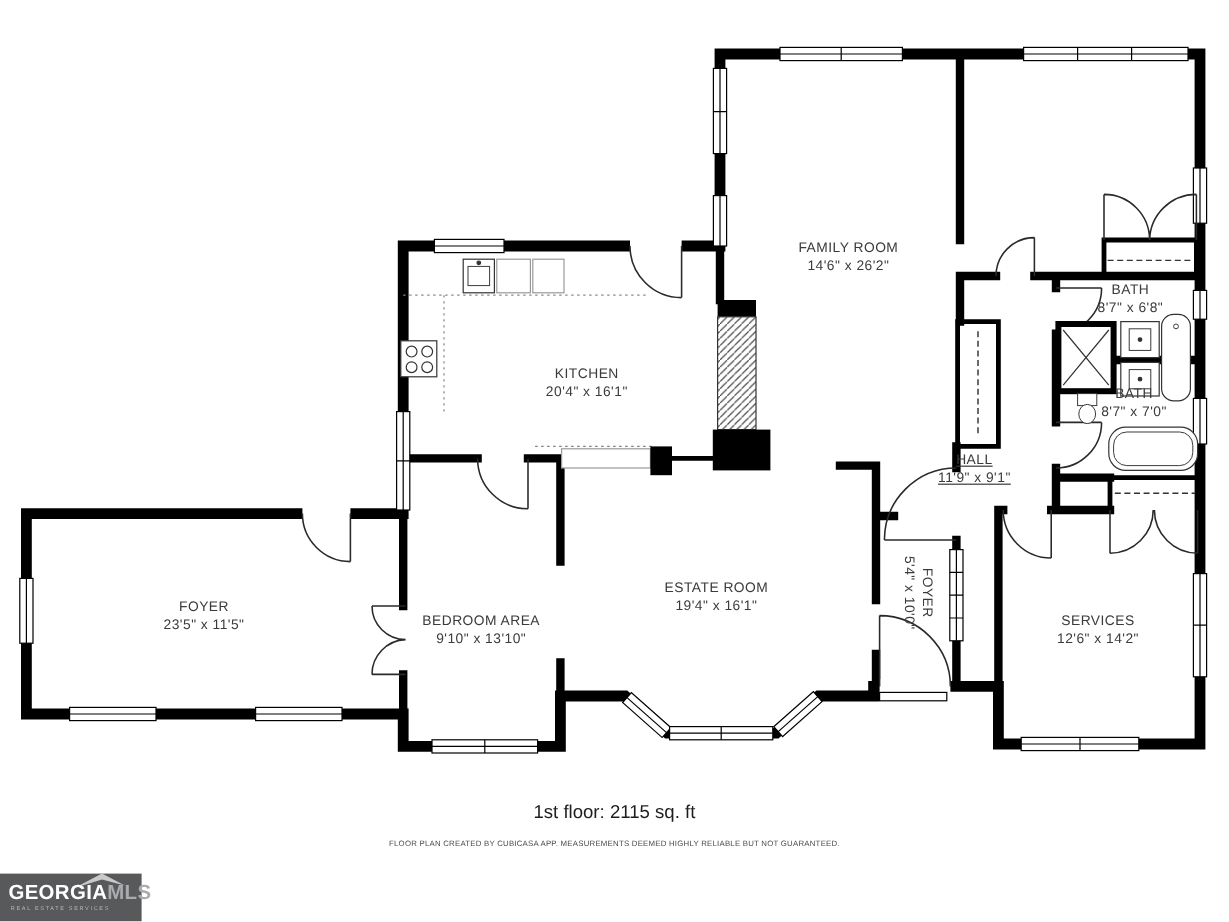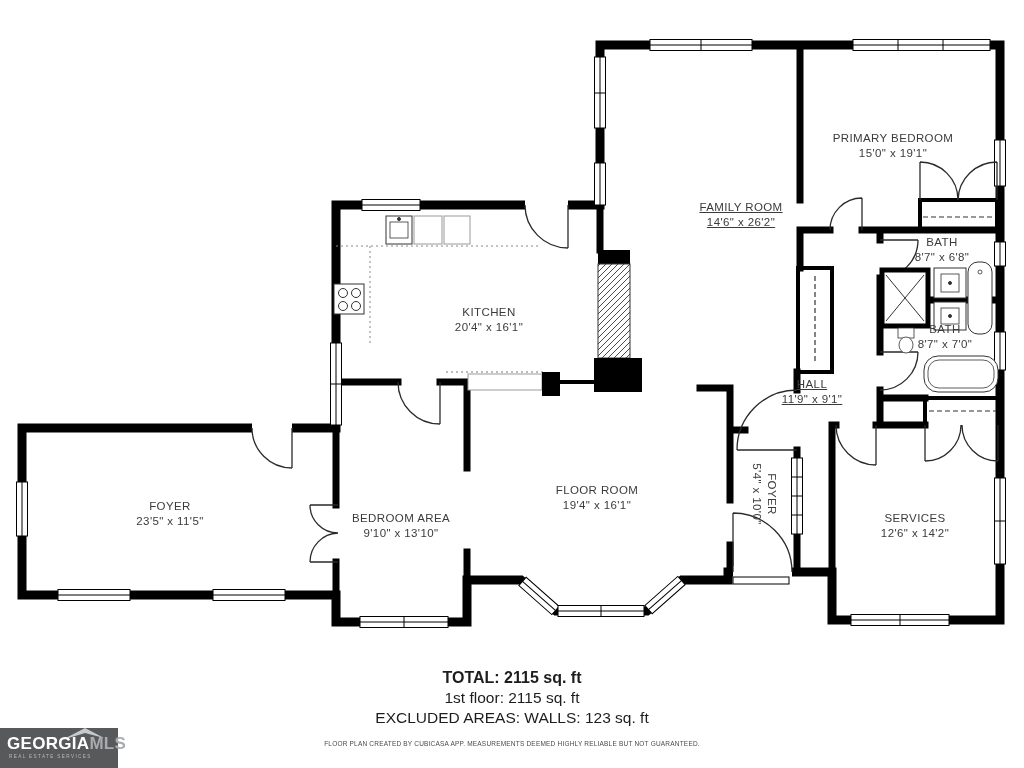--- a/index.html
+++ b/index.html
@@ -170,27 +170,23 @@
         <ellipse cx="906" cy="345" rx="7" ry="8" stroke-width="0.8"></ellipse>
       </g>
       <g>
         <rect x="924" y="356" width="74" height="36" rx="14" stroke-width="1"></rect>
         <rect x="928" y="360" width="66" height="28" rx="11" stroke-width="0.8"></rect>
       </g>
       <path d="M 923,217 H 994 M 815,276 V 364 M 929,411 H 996" stroke="#333" stroke-width="1.2" stroke-dasharray="5,3" fill="none"></path>
     </g>
   </svg>
 
-  <div class="room-label" style="left:741px;top:215px;text-decoration:underline;">
+  <div class="room-label" style="left:707px;top:215px;">
     <div>FAMILY ROOM</div>
       <div>14'6" x 26'2"</div>
-  </div>
-  <div class="room-label" style="left:893px;top:146px;">
-    <div>PRIMARY BEDROOM</div>
-      <div>15'0" x 19'1"</div>
   </div>
   <div class="room-label" style="left:942px;top:250px;">
     <div>BATH</div>
       <div>8'7" x 6'8"</div>
   </div>
   <div class="room-label" style="left:945px;top:337px;">
     <div>BATH</div>
       <div>8'7" x 7'0"</div>
   </div>
   <div class="room-label" style="left:812px;top:392px;text-decoration:underline;">
@@ -203,36 +199,34 @@
   </div>
   <div class="room-label" style="left:170px;top:514px;">
     <div>FOYER</div>
       <div>23'5" x 11'5"</div>
   </div>
   <div class="room-label" style="left:401px;top:526px;">
     <div>BEDROOM AREA</div>
       <div>9'10" x 13'10"</div>
   </div>
   <div class="room-label" style="left:597px;top:498px;">
-    <div>FLOOR ROOM</div>
+    <div>ESTATE ROOM</div>
       <div>19'4" x 16'1"</div>
   </div>
   <div class="room-label rot" style="left:764px;top:494px;">
     <div>FOYER</div>
       <div>5'4" x 10'0"</div>
   </div>
   <div class="room-label" style="left:915px;top:526px;">
     <div>SERVICES</div>
       <div>12'6" x 14'2"</div>
   </div>
 
   <div id="summary">
-    <div class="l1">TOTAL: 2115 sq. ft</div>
     <div class="l2">1st floor: 2115 sq. ft</div>
-    <div class="l3">EXCLUDED AREAS: WALLS: 123 sq. ft</div>
     <div class="disc">FLOOR PLAN CREATED BY CUBICASA APP. MEASUREMENTS DEEMED HIGHLY RELIABLE BUT NOT GUARANTEED.</div>
   </div>
 
   <div id="logo">
     <svg width="44" height="12" viewBox="0 0 44 12">
       <path d="M0,12 L23,0 L42,10 L23,5 Z" fill="#c8c9cb"></path>
     </svg>
     <div class="row">
       <span class="georgia">GEORGIA</span><span class="mls">MLS</span>
     </div>

